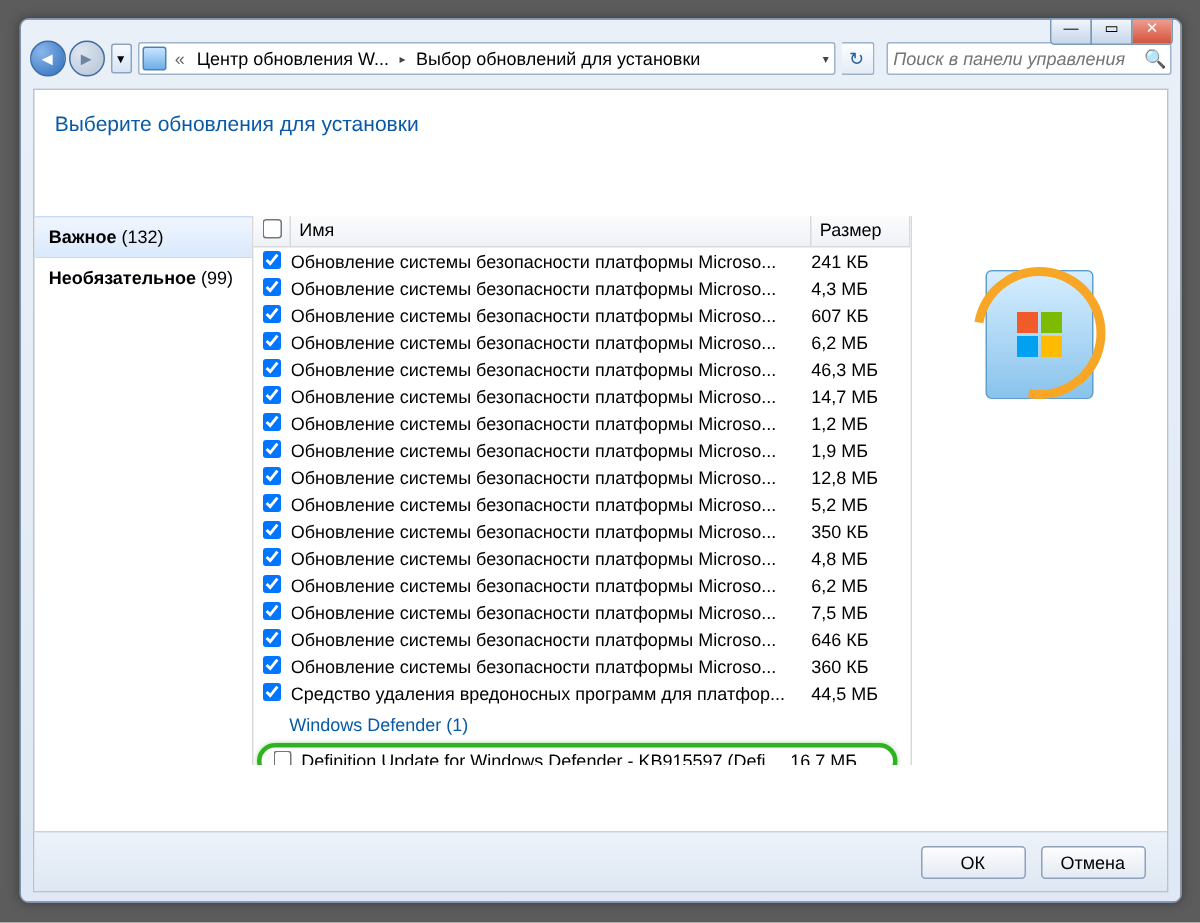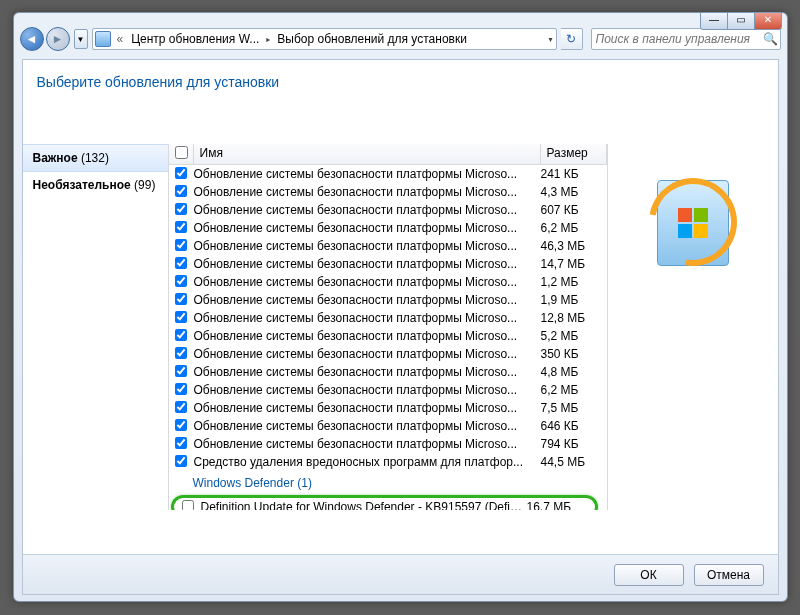--- a/index.html
+++ b/index.html
@@ -244,21 +244,21 @@
               <div class="cell-size">7,5 МБ</div>
             </div>
             <div class="row">
               <div class="cell-chk"><input type="checkbox" checked="" style=""></div>
               <div class="cell-name">Обновление системы безопасности платформы Microso...</div>
               <div class="cell-size">646 КБ</div>
             </div>
             <div class="row">
               <div class="cell-chk"><input type="checkbox" checked="" style=""></div>
               <div class="cell-name">Обновление системы безопасности платформы Microso...</div>
-              <div class="cell-size">794 КБ</div>
+              <div class="cell-size">360 КБ</div>
             </div>
             <div class="row">
               <div class="cell-chk"><input type="checkbox" checked="" style=""></div>
               <div class="cell-name">Средство удаления вредоносных программ для платфор...</div>
               <div class="cell-size">44,5 МБ</div>
             </div>
             <div class="group-hdr">Windows Defender (1)</div>
             <div class="highlight">
               <div class="row">
                 <div class="cell-chk"><input type="checkbox" style=""></div>

